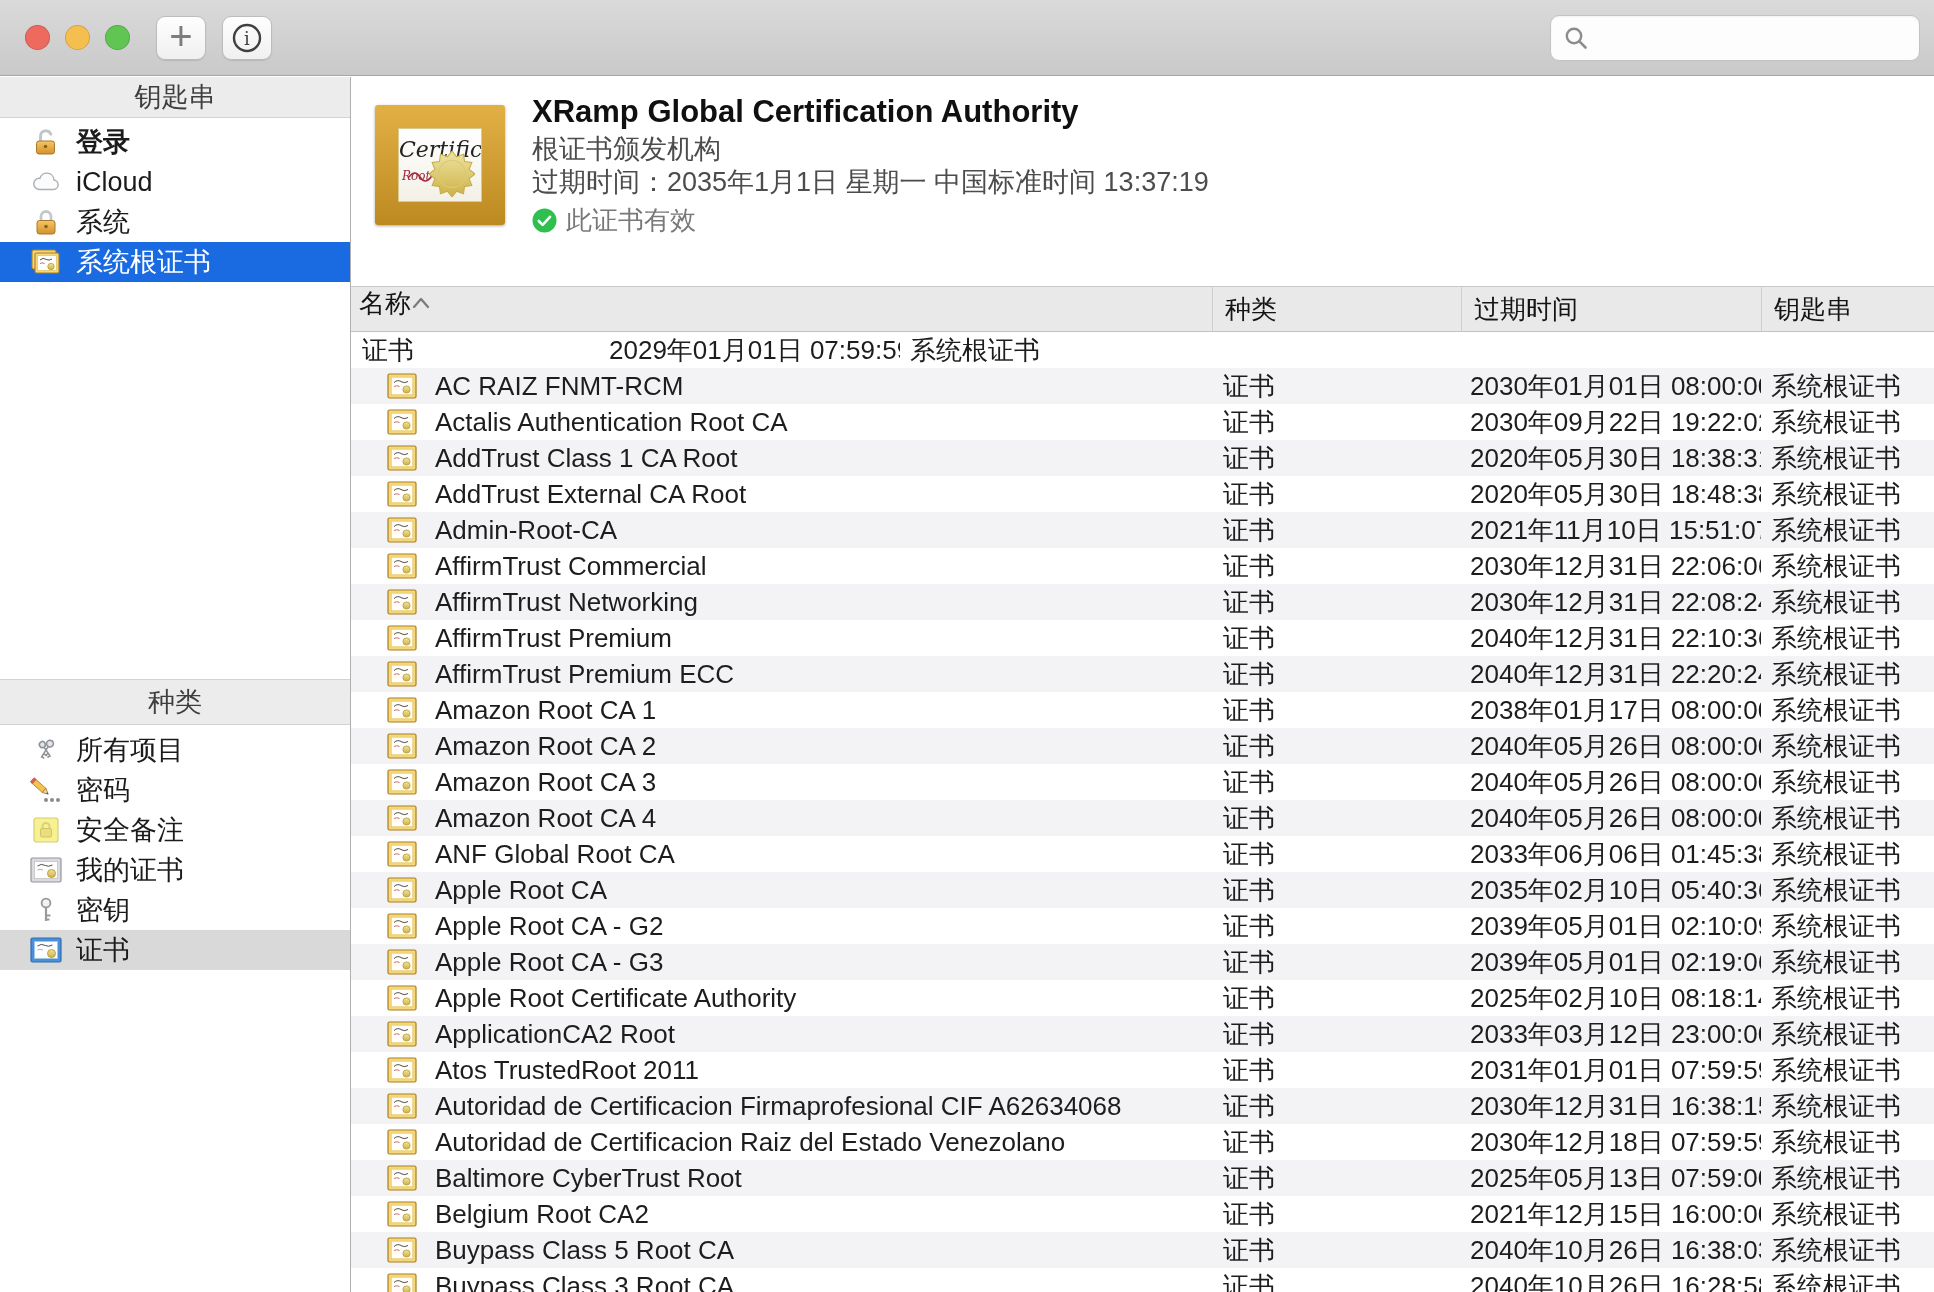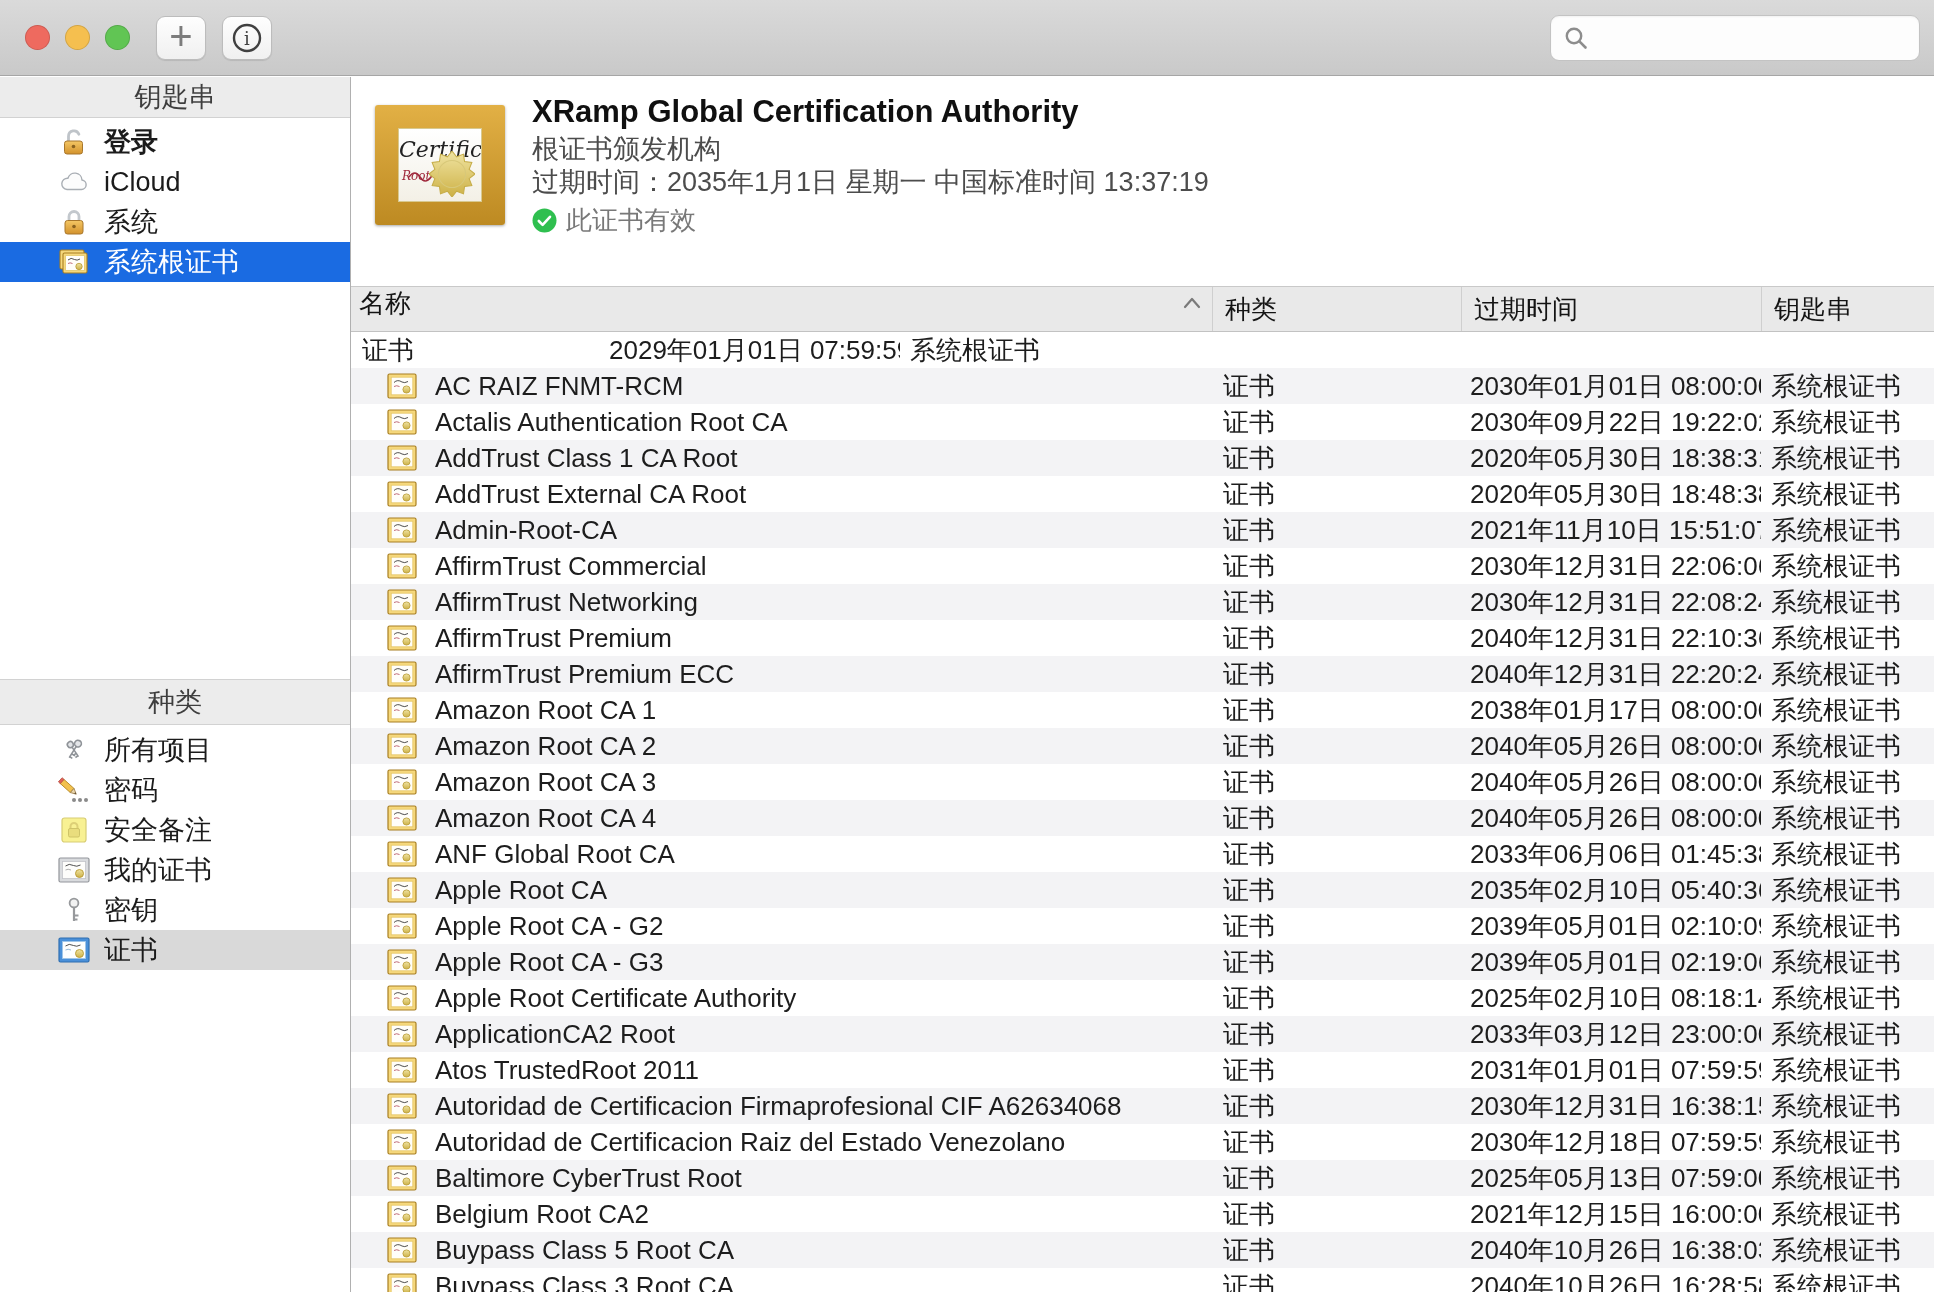--- a/index.html
+++ b/index.html
@@ -33,21 +33,21 @@
   .sidebar{position:absolute;top:77px;left:0;width:351px;bottom:0;background:#fff;
            border-right:1px solid #b0b0b0;}
   .side-header{position:absolute;left:0;right:0;height:41px;background:#ececec;
                border-bottom:1px solid #d2d2d2;display:flex;align-items:center;justify-content:center;
                font-size:27px;color:#3e3e3e;}
   .side-header.keychains-h{top:0;}
   .side-header.categories-h{top:602px;height:46px;border-top:1px solid #d2d2d2;}
   .side-list{position:absolute;left:0;right:0;}
   .side-list.keychains-l{top:41px;padding-top:4px;}
   .side-list.categories-l{top:648px;padding-top:5px;}
-  .side-row{height:40px;display:flex;align-items:center;padding-left:58px;font-size:27px;color:#1b1b1b;}
+  .side-row{height:40px;display:flex;align-items:center;padding-left:30px;font-size:27px;color:#1b1b1b;}
   .side-row .ico{width:32px;height:32px;margin-right:14px;display:flex;align-items:center;
                  justify-content:center;flex:none;}
   .side-row.sel-blue{background:#1a6be2;color:#fff;}
   .side-row.sel-gray{background:#d9d9d9;}
   .side-row .lbl.bold{font-weight:bold;}
 
   
   .main{position:absolute;left:351px;top:77px;right:0;bottom:0;background:#fff;}
 
   
@@ -69,21 +69,21 @@
   .dtitle{font-size:31px;font-weight:700;color:#101010;line-height:42px;}
   .dsub,.dexp{font-size:27px;color:#4c4c4c;line-height:33px;}
   .dvalid{display:flex;align-items:center;margin-top:4px;}
   .dvalid .vlbl{font-size:26px;color:#787878;margin-left:9px;}
 
   
   .thead{position:absolute;top:209px;left:0;right:0;height:46px;background:#e9e9e9;
          border-top:1px solid #c9c9c9;border-bottom:1px solid #c2c2c2;display:flex;
          font-size:26px;color:#141414;}
   .th{display:flex;align-items:center;height:100%;}
-  .th.c-name{width:861px;justify-content:space-between;padding:0 10px 12px 8px;}
+  .th.c-name{width:861px;padding:0 10px 12px 8px;}
   .th.c-kind{width:249px;border-left:1px solid #cfcfcf;padding-left:12px;}
   .th.c-exp{width:300px;border-left:1px solid #cfcfcf;padding-left:12px;text-align:center;}
   .th.c-kc{flex:1;border-left:1px solid #cfcfcf;padding-left:12px;}
 
   
   .rows{position:absolute;top:255px;left:0;right:0;bottom:0;overflow:hidden;background:#fff;}
   .trow{height:36px;display:flex;align-items:center;font-size:26px;color:#1d1d1d;}
   .trow.alt{background:#f3f3f5;}
   .cell{white-space:nowrap;overflow:hidden;}
   .cell.c-name{width:861px;display:flex;align-items:center;padding-left:36px;}

